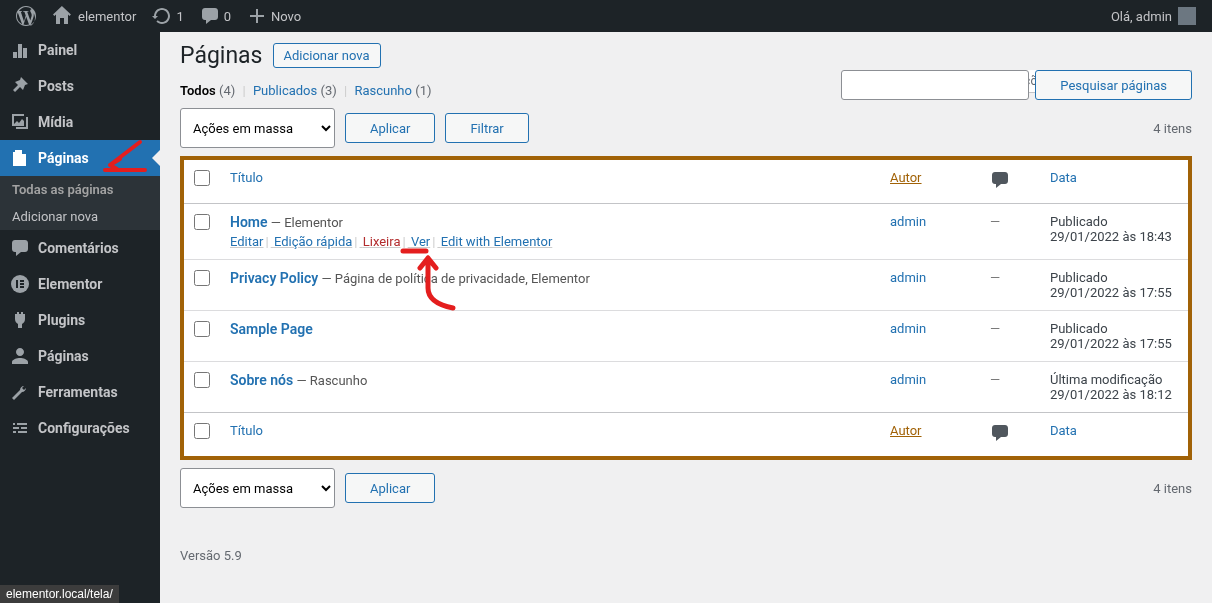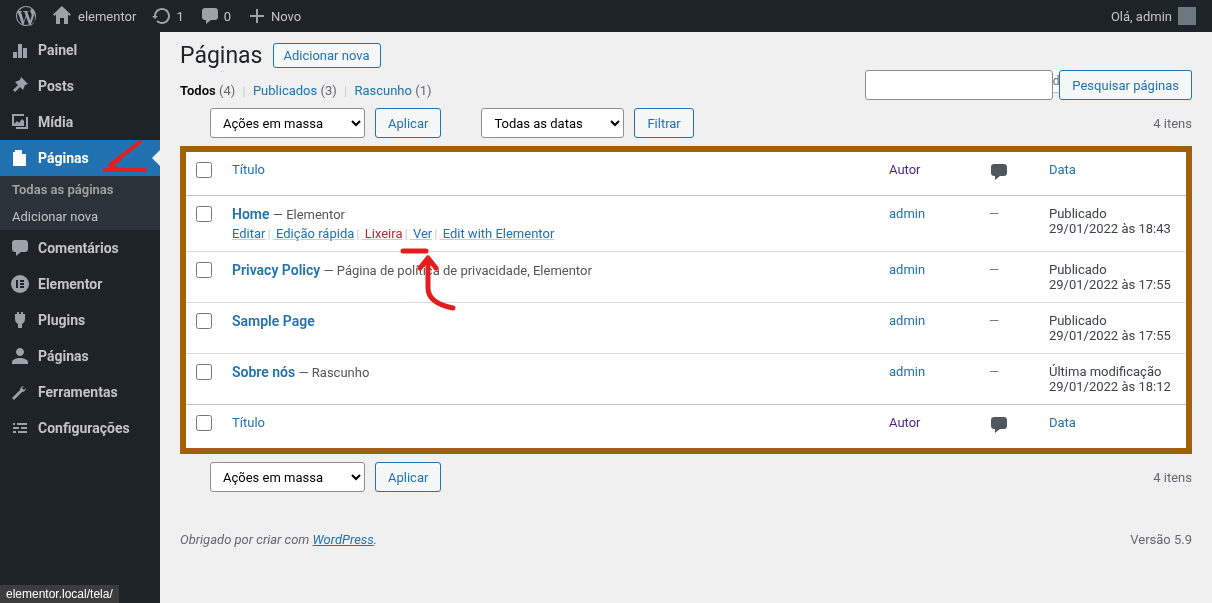--- a/index.html
+++ b/index.html
@@ -38,30 +38,30 @@
 
 .page-header { display: flex; align-items: center; gap: 10px; margin-bottom: 14px; }
 .page-title { font-size: 23px; font-weight: 400; color: #1d2327; }
 .btn-add { border: 1px solid #2271b1; color: #2271b1; background: #f6f7f7; padding: 4px 10px; border-radius: 3px; font-size: 13px; cursor: pointer; }
 
 .subsubsub { margin-bottom: 10px; color: #646970; }
 .subsubsub .current { color: #000; font-weight: 600; }
 .subsubsub .sep { padding: 0 4px; color: #ccc; }
 
 .tablenav { display: flex; align-items: center; gap: 10px; margin-bottom: 8px; position: relative; }
-.tablenav select { padding: 4px 24px 4px 8px; border: 1px solid #8c8f94; border-radius: 3px; background: #fff; font-size: 13px; height: 30px; margin-left: 30px; }
-.btn-secondary { border: 1px solid #2271b1; color: #2271b1; background: #f6f7f7; padding: 4px 12px; border-radius: 3px; font-size: 13px; cursor: pointer; height: 30px; }
+.tablenav select { padding: 4px 24px 4px 8px; border: 1px solid #8c8f94; border-radius: 3px; background: #fff; font-size: 13px; height: 40px; }
+.btn-secondary { border: 1px solid #2271b1; color: #2271b1; background: #f6f7f7; padding: 4px 24px; border-radius: 3px; font-size: 13px; cursor: pointer; height: 30px; }
 .search-box { position: absolute; right: 0; top: -38px; display: flex; gap: 6px; }
 .search-box input { border: 1px solid #8c8f94; border-radius: 3px; padding: 4px 8px; width: 188px; height: 30px; }
 .items-count { margin-left: auto; color: #646970; }
 
-table.wp-list { width: 100%; border-collapse: collapse; background: #fff; border: 6px solid #a16207; }
+table.wp-list { width: 100%; border-collapse: collapse; background: #fff; border: 4px solid #a16207; }
 table.wp-list th, table.wp-list td { text-align: left; padding: 10px; vertical-align: top; }
 table.wp-list thead th, table.wp-list tfoot th { border-bottom: 1px solid #c3c4c7; font-weight: 400; color: #2271b1; }
-table.wp-list thead th.manage, table.wp-list tfoot th.manage { color: #4c1d95; font-weight: 400; }
+table.wp-list thead th.manage, table.wp-list tfoot th.manage { color: #a16207; font-weight: 400; text-decoration: underline; }
 table.wp-list tfoot th { border-bottom: none; border-top: 1px solid #c3c4c7; }
 table.wp-list tbody tr { border-bottom: 1px solid #dcdcde; }
 table.wp-list tbody tr:last-child { border-bottom: none; }
 .col-cb { width: 30px; }
 .col-author { width: 100px; }
 .col-comments { width: 60px; }
 .col-date { width: 150px; }
 .row-title { font-weight: 600; font-size: 14px; }
 .row-extra { color: #555; font-weight: 400; }
 .row-actions { color: #ccc; font-size: 13px; margin-top: 4px; text-decoration: underline; }
@@ -243,21 +243,20 @@
     <a><span>Rascunho</span> <span style="color:#646970">(1)</span></a>
   </div>
 
   <div class="tablenav">
     <div class="search-box">
       <input type="search" style="">
       <button class="btn-secondary">Pesquisar páginas</button>
     </div>
     <select><option>Ações em massa</option></select>
     <button class="btn-secondary">Aplicar</button>
-    <select><option>Todas as datas</option></select>
     <button class="btn-secondary">Filtrar</button>
     <span class="items-count">4 itens</span>
   </div>
 
   <table class="wp-list">
     <thead>
       <tr>
         <th class="col-cb"><input type="checkbox" style=""></th>
         <th><a>Título</a></th>
         <th class="col-author manage">Autor</th>
@@ -319,18 +318,17 @@
     </tfoot>
   </table>
 
   <div class="tablenav" style="margin-top:8px">
     <select><option>Ações em massa</option></select>
     <button class="btn-secondary">Aplicar</button>
     <span class="items-count">4 itens</span>
   </div>
 
   <div class="footer">
-    <span><span>Obrigado por criar com </span><a>WordPress</a><span>.</span></span>
     <span style="font-style:normal">Versão 5.9</span>
   </div>
 </div>
 
 <div class="status-url">elementor.local/tela/</div>
 
 </body></html>

